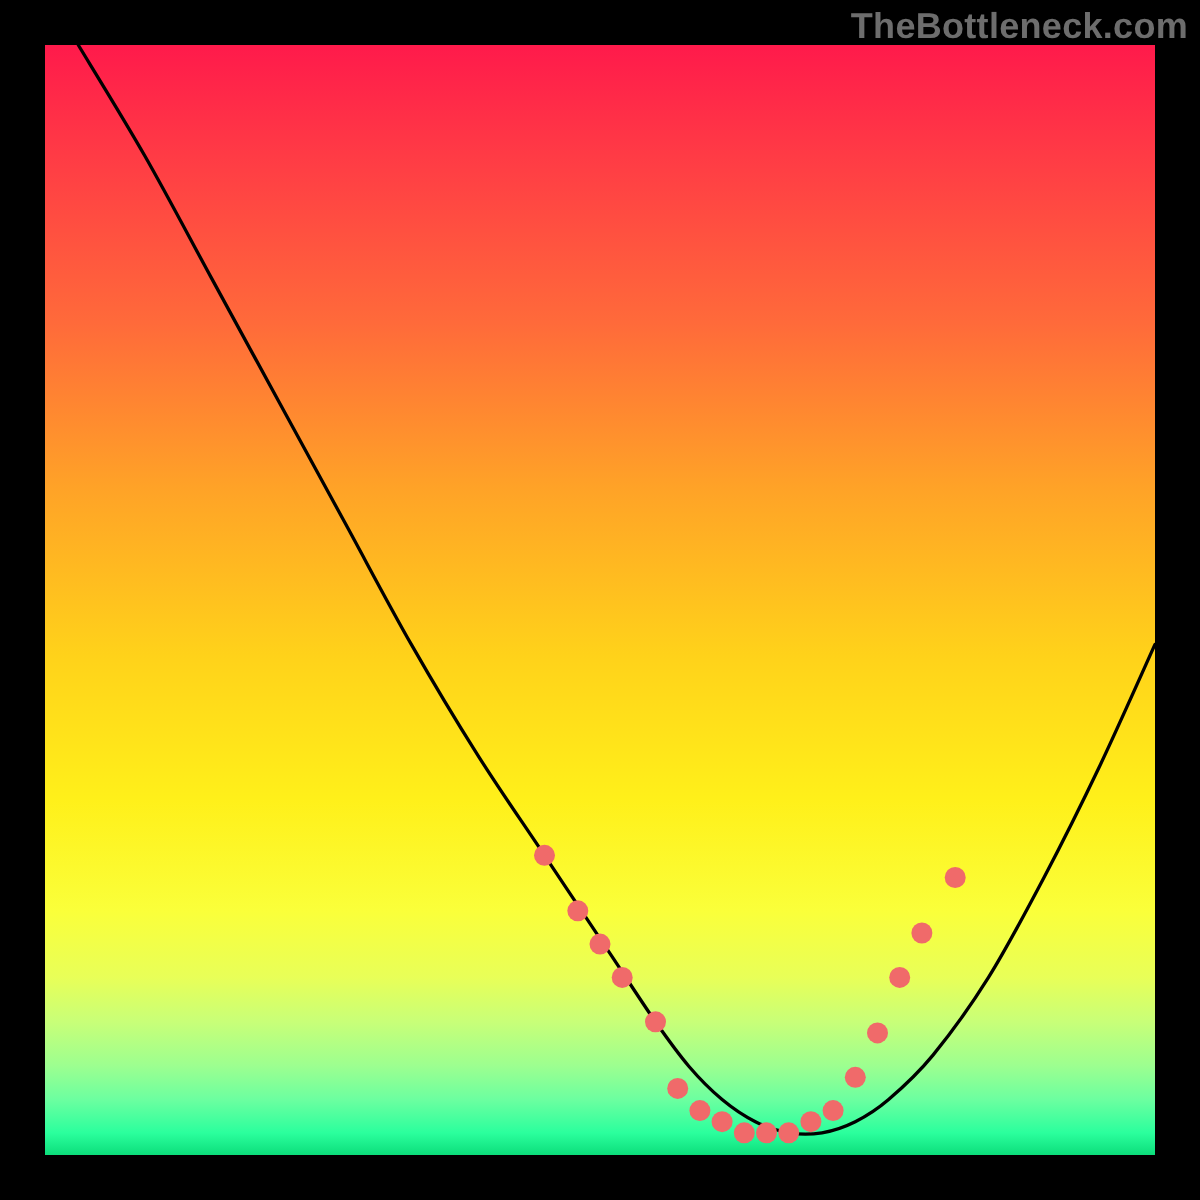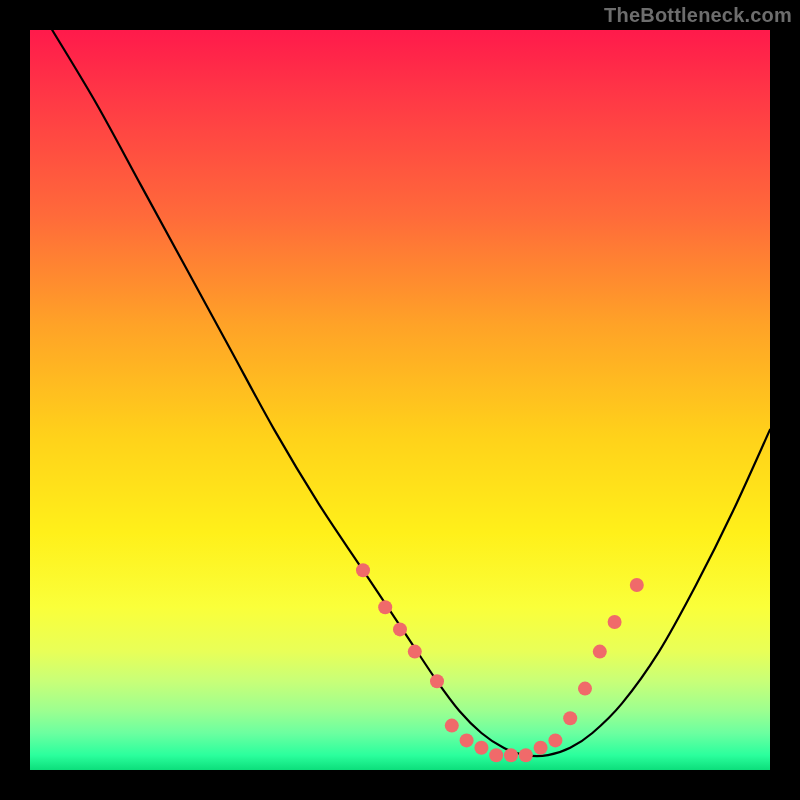--- a/index.html
+++ b/index.html
@@ -13,21 +13,21 @@
   #wrap {
     position: relative;
     width: 800px;
     height: 800px;
   }
   #watermark {
     position: absolute;
     top: 4px;
     right: 8px;
     font-family: Arial, Helvetica, sans-serif;
-    font-size: 20px;
+    font-size: 24px;
     font-weight: bold;
     color: #6d6d6d;
     letter-spacing: 0.2px;
     user-select: none;
   }
   svg {
     position: absolute;
     left: 0;
     top: 0;
   }

